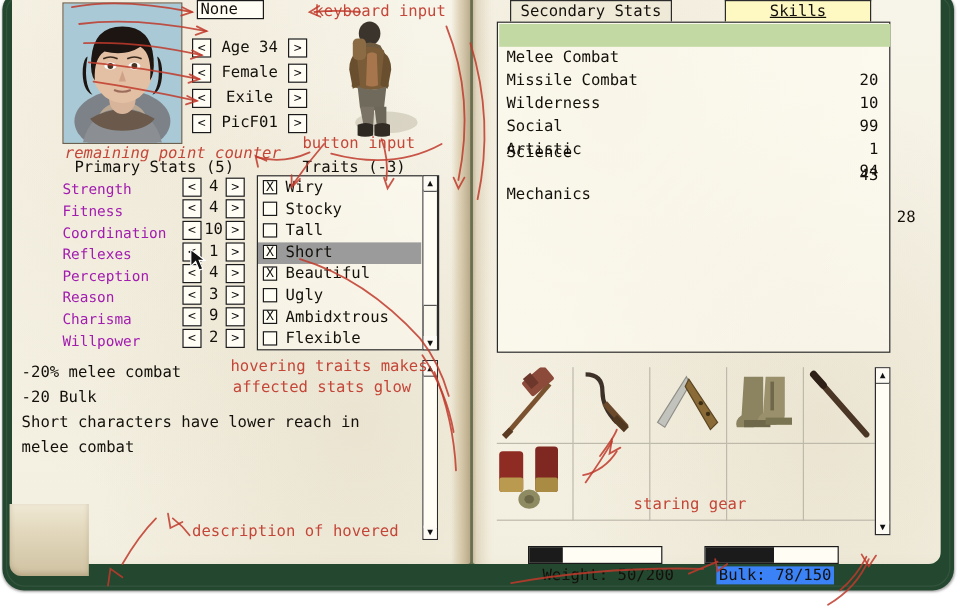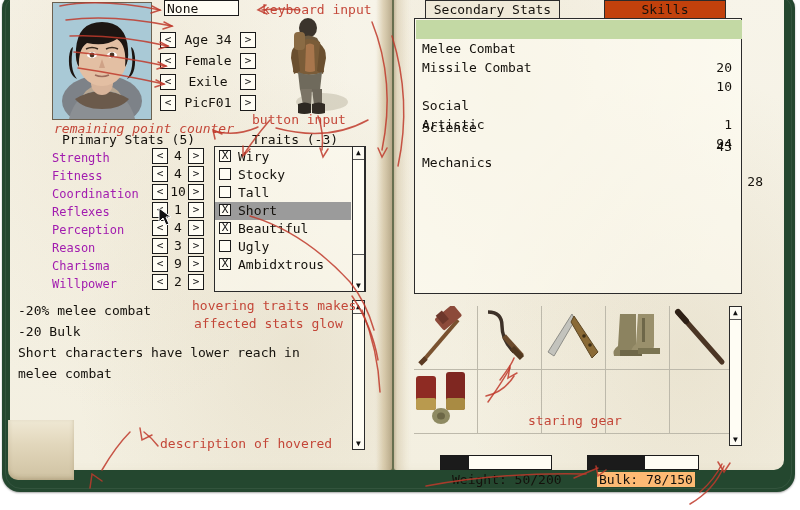--- a/index.html
+++ b/index.html
@@ -119,21 +119,21 @@
     font-size:13px;line-height:21px;color:#14110c;white-space:pre;
   }
 
   
   .tab{
     position:absolute;top:0;height:18px;line-height:18px;
     border:1px solid #2b2b2b;border-bottom:none;background:#efe9d8;
     font-size:13px;color:#14110c;text-align:center;white-space:pre;
     box-sizing:border-box;cursor:pointer;
   }
-  .tab.active{background:#c2410c;}
+  .tab.active{background:#fef9c3;text-decoration:underline;}
 
   .skillbox{
     position:absolute;left:414px;top:18px;width:328px;height:276px;
     border:1px solid #2b2b2b;background:rgba(255,253,244,.6);
     box-sizing:border-box;
   }
   .skill{
     position:absolute;left:1px;width:326px;height:19px;line-height:19px;
     font-size:13px;color:#14110c;white-space:pre;
   }
@@ -152,21 +152,21 @@
 
   .meter{
     position:absolute;height:15px;border:1px solid #1a1a1a;
     background:#fffdf4;box-sizing:border-box;
   }
   .meter .fill{position:absolute;left:0;top:0;bottom:0;background:#1b1b1b;}
   .meterlabel{
     position:absolute;font-size:13px;line-height:15px;color:#14110c;
     white-space:pre;
   }
-  .meterlabel.hl{background:#fdba74;padding:0 2px;}
+  .meterlabel.hl{background:#3b82f6;padding:0 2px;}
 
   
   .anno{
     position:absolute;color:#c0392b;font-size:13px;line-height:15px;
     white-space:pre;opacity:.92;
     font-family:"DejaVu Sans Mono","Liberation Mono",monospace;
   }
   svg.ink{position:absolute;left:0;top:0;width:800px;height:510px;
     pointer-events:none;overflow:visible;}
   svg.ink path,svg.ink line{fill:none;stroke:#c0392b;stroke-width:1.5;
@@ -199,21 +199,21 @@
       <ellipse cx="59" cy="52" rx="5" ry="3" fill="#fff"></ellipse>
       <circle cx="39" cy="52" r="2.4" fill="#4a3525"></circle>
       <circle cx="59" cy="52" r="2.4" fill="#4a3525"></circle>
       <path d="M33 46 q6-3 12 0" stroke="#3a2a1e" stroke-width="1.4" fill="none"></path>
       <path d="M53 46 q6-3 12 0" stroke="#3a2a1e" stroke-width="1.4" fill="none"></path>
       <path d="M49 56 l-3 9 h6z" fill="#cfa287"></path>
       <path d="M42 72 q7 3 14 0" stroke="#9c6c5c" stroke-width="1.6" fill="none"></path>
     </svg>
   </div>
 
-  <div class="txtbox" style="left:164px;top:0px;width:75px;height:16px;">None</div>
+  <div class="txtbox" style="left:164px;top:0px;width:56px;height:16px;">None</div>
 
   <div class="arrowrow" style="left:160px;top:32px;width:96px;">
     <div class="sqbtn" style="left:0;">&lt;</div>
     <div class="arrowval" style="left:18px;width:60px;">Age 34</div>
     <div class="sqbtn" style="left:80px;">&gt;</div>
   </div>
   <div class="arrowrow" style="left:160px;top:53px;width:96px;">
     <div class="sqbtn" style="left:0;">&lt;</div>
     <div class="arrowval" style="left:18px;width:60px;">Female</div>
     <div class="sqbtn" style="left:80px;">&gt;</div>
@@ -316,20 +316,23 @@
       <span class="tl">Short</span></div>
     <div class="trait" style="top:73px;">
       <span class="cbx">X</span>
       <span class="tl">Beautiful</span></div>
     <div class="trait" style="top:91px;">
       <span class="cbx"></span>
       <span class="tl">Ugly</span></div>
     <div class="trait" style="top:109px;">
       <span class="cbx">X</span>
       <span class="tl">Ambidxtrous</span></div>
+    <div class="trait" style="top:127px;">
+      <span class="cbx"></span>
+      <span class="tl">Flexible</span></div>
   </div>
 
   <div class="scroll" style="left:352px;top:146px;height:146px;">
     <div class="sarr up">▲</div>
     <div class="thumb" style="top:12px;height:94px;"></div>
     <div class="sarr dn">▼</div>
   </div>
 
   <svg style="position:absolute;left:158px;top:207px;" width="14" height="20">
     <path d="M1 1 L1 15 L5 11 L8 18 L11 17 L8 10 L13 10 Z" fill="#111" stroke="#fff" stroke-width="1"></path>
@@ -349,20 +352,23 @@
   <div class="tab" style="left:425px;width:135px;">Secondary Stats</div>
   <div class="tab active" style="left:604px;width:122px;">Skills</div>
 
   <div class="skillbox">
     <div class="skill sel" style="top:1px;">
       <span class="sn">Melee Combat</span>
       <span class="sv">20</span></div>
     <div class="skill" style="top:20px;">
       <span class="sn">Missile Combat</span>
       <span class="sv">10</span></div>
+    <div class="skill" style="top:39px;">
+      <span class="sn">Wilderness</span>
+      <span class="sv">99</span></div>
     <div class="skill" style="top:58px;">
       <span class="sn">Social</span>
       <span class="sv">1</span></div>
     <div class="skill" style="top:77px;">
       <span class="sn">Artistic</span>
       <span class="sv">94</span></div>
     <div class="skill" style="top:80px;">
       <span class="sn">Science</span>
       <span class="sv">43</span></div>
     <div class="skill" style="top:115px;padding-left:31px;">

